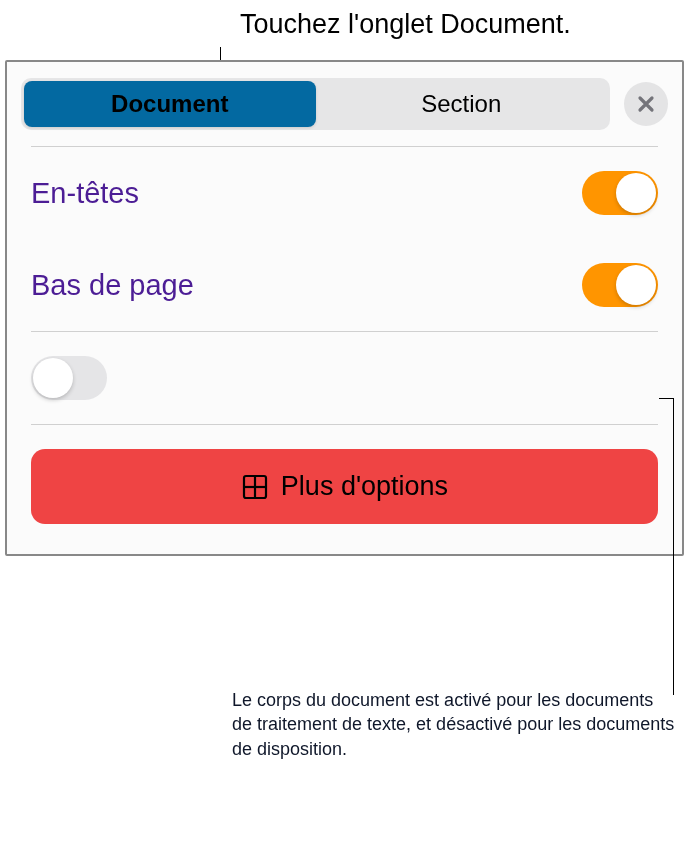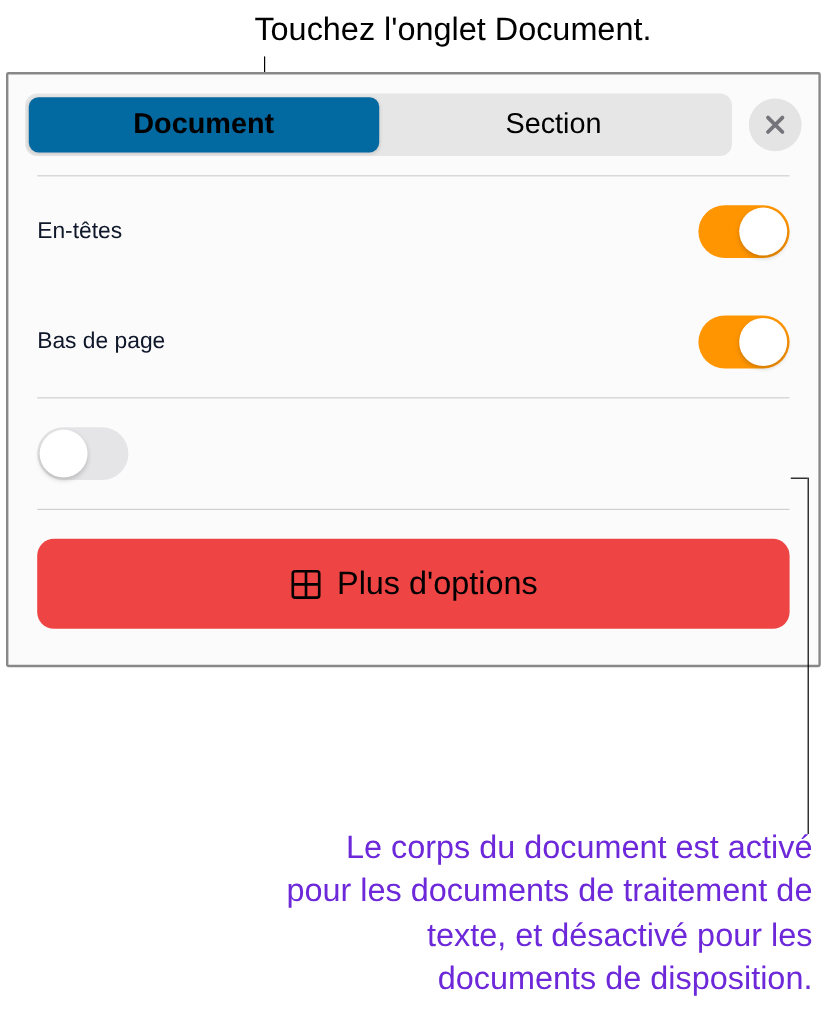--- a/index.html
+++ b/index.html
@@ -10,21 +10,21 @@
     body {
       font-family: -apple-system, BlinkMacSystemFont, "Helvetica Neue", sans-serif;
       width: 689px;
       height: 841px;
       background: #fff;
       position: relative;
     }
     .callout-top {
       position: absolute;
       top: 9px;
-      left: 212px;
+      left: 240px;
       font-size: 27px;
       color: #000;
       font-weight: 400;
     }
     .callout-line-top {
       position: absolute;
       top: 47px;
       left: 220px;
       width: 1px;
       height: 26px;
@@ -88,22 +88,22 @@
       background: #d0d0d0;
       margin: 0 24px;
     }
     .row {
       display: flex;
       align-items: center;
       justify-content: space-between;
       padding: 24px 24px;
     }
     .row-label {
-      font-size: 19px;
-      color: #0f172a;
+      font-size: 29px;
+      color: #4c1d95;
     }
     .toggle {
       width: 76px;
       height: 44px;
       border-radius: 22px;
       position: relative;
       cursor: pointer;
     }
     .toggle.on {
       background: #ff9500;
@@ -157,23 +157,22 @@
       left: 659px;
       width: 14px;
       height: 1px;
       background: #000;
     }
     .callout-bottom {
       position: absolute;
       top: 688px;
       left: 232px;
       width: 445px;
-      font-size: 27px;
-      color: #6d28d9;
-      text-align: right;
+      font-size: 18px;
+      color: #0f172a;
       line-height: 1.35;
     }
   </style>
 </head>
 <body>
 
 <div class="callout-top">Touchez l'onglet Document.</div>
 <div class="callout-line-top"></div>
 
 <div class="panel">

